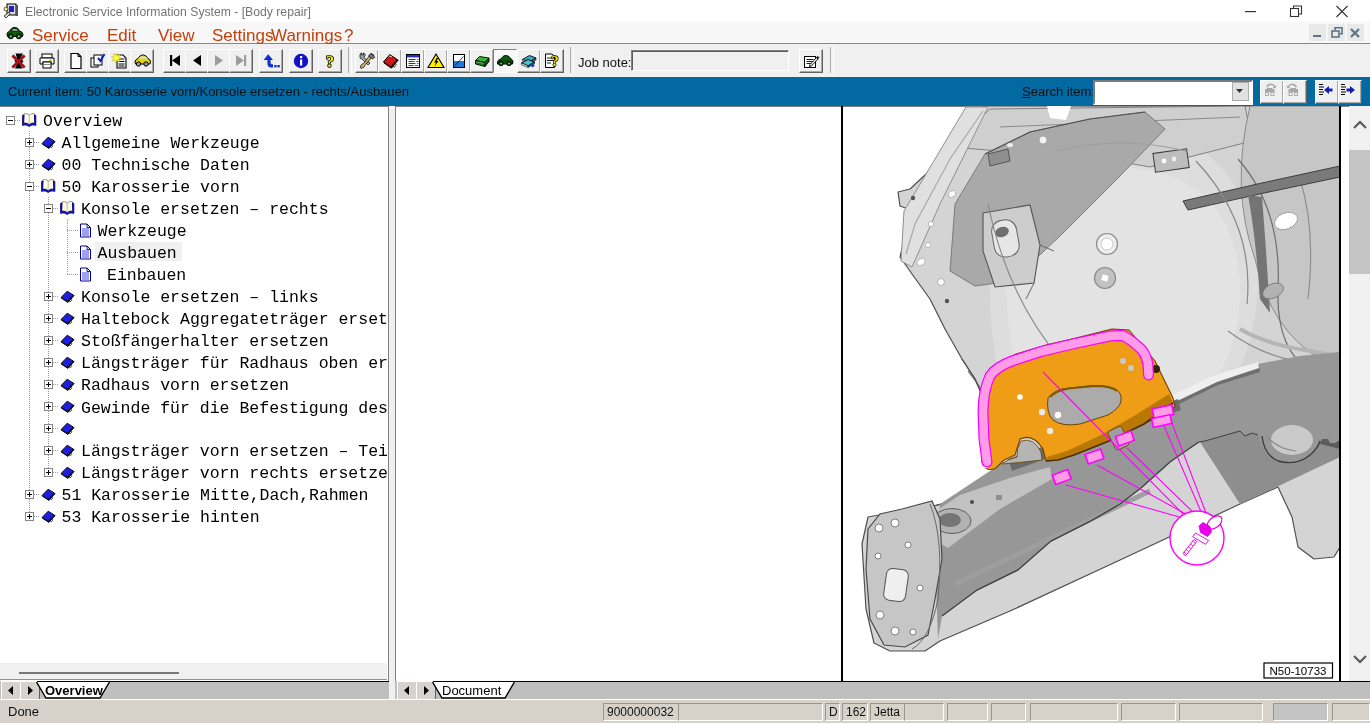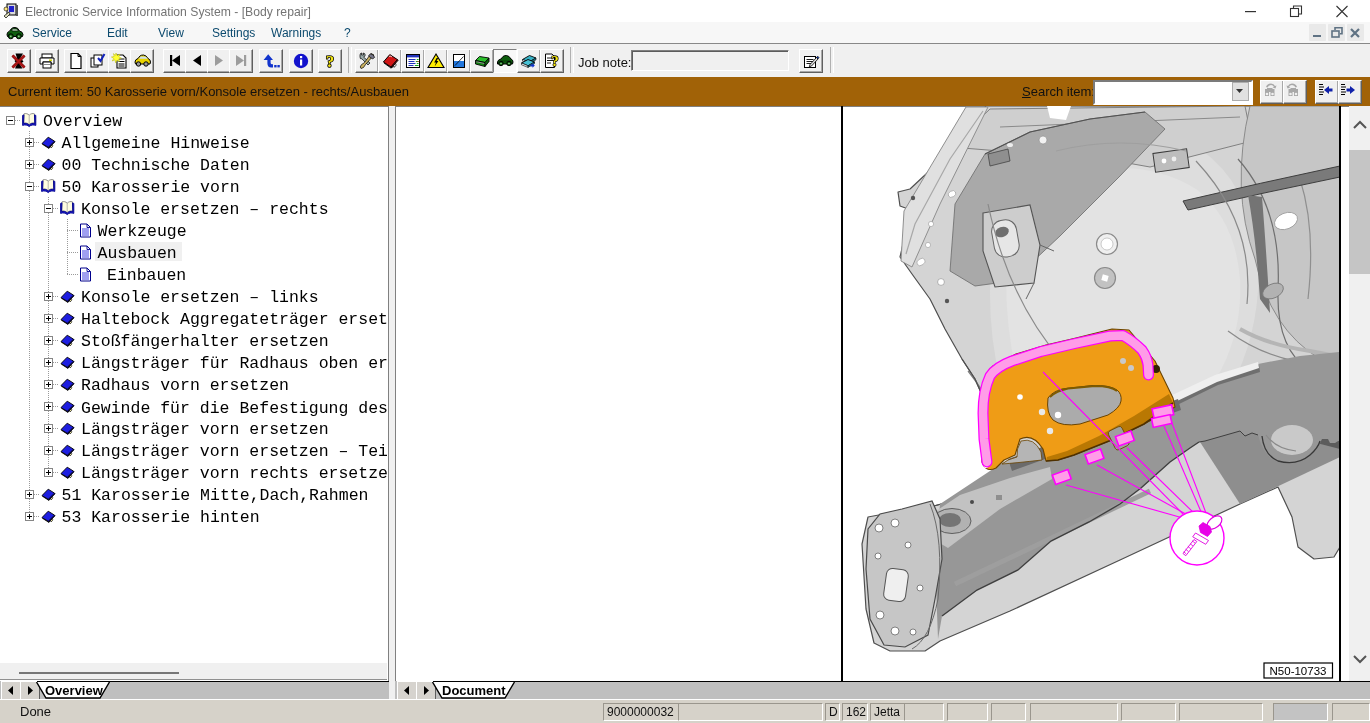--- a/index.html
+++ b/index.html
@@ -2,34 +2,34 @@
 <html><head><meta charset="utf-8"><style>
 html,body{margin:0;padding:0;width:1370px;height:723px;overflow:hidden;background:#fff;
  font-family:"Liberation Sans",sans-serif;-webkit-font-smoothing:antialiased;}
 .abs{position:absolute;}
 
 #titlebar{left:0;top:0;width:1370px;height:22px;background:#fff;}
 #title-text{left:25px;top:5px;font-size:12.2px;color:#747474;}
 .wbtn{top:3px;width:16px;height:16px;}
 
 #menubar{left:0;top:22px;width:1370px;height:21px;background:#f7f7f7;border-bottom:1px solid #888;}
-.menuitem{position:absolute;top:4px;font-size:12px;color:#0c4a6e;}
+.menuitem{position:absolute;top:4px;font-size:17px;color:#c2410c;}
 .mdibtn{position:absolute;top:2px;width:17px;height:17px;background:#e9e9e9;border-radius:1px;}
 
 #toolbar{left:0;top:44px;width:1370px;height:33px;background:#f0f0f0;border-bottom:1px solid #bcbcbc;}
 .tbtn{position:absolute;top:5px;width:22px;height:22px;background:#f0f0f0;
  border:1px solid;border-color:#fff #606060 #606060 #fff;box-shadow:inset -1px -1px 0 #a8a8a8;}
 .tbtn svg{position:absolute;left:2px;top:2px;}
 .tbtn.pressed{background:#f8f8f8;border-color:#808080 #fff #fff #808080;box-shadow:none;}
 .tsep{position:absolute;top:3px;width:2px;height:26px;border-left:1px solid #b0b0b0;border-right:1px solid #fff;}
 #jobnote-label{position:absolute;top:11px;font-size:13px;color:#111;}
 #jobnote-input{position:absolute;left:631px;top:6px;width:156px;height:19px;background:#f0f0f0;
  border:1px solid;border-color:#808080 #fff #fff #808080;box-shadow:inset 1px 1px 0 #5c5c5c;}
 
-#curbar{left:0;top:77px;width:1370px;height:29px;background:#a16207;}
+#curbar{left:0;top:77px;width:1370px;height:29px;background:#0369a1;}
 #curtext{left:8px;top:7px;font-size:13px;color:#111;}
 #searchlabel{left:1022px;top:7px;font-size:13px;color:#111;}
 #searchbox{left:1093px;top:3px;width:156px;height:21px;background:#fff;border:2px solid;border-color:#7b7b7b #fff #fff #7b7b7b;}
 #searcharrow{left:1232px;top:5px;width:15px;height:17px;background:#e1e1e1;border:1px solid #adadad;}
 .sbtn{position:absolute;top:3px;width:22px;height:22px;background:#f0f0f0;
  border:1px solid;border-color:#fff #606060 #606060 #fff;box-shadow:inset -1px -1px 0 #a8a8a8;}
 
 #leftpanel{left:0;top:106px;width:389px;height:575px;background:#fff;border-top:1px solid #808080;border-right:1px solid #808080;box-sizing:border-box;}
 #rightpanel{left:395px;top:106px;width:975px;height:575px;background:#fff;border-top:1px solid #808080;border-left:1px solid #808080;box-sizing:border-box;}
 
@@ -361,21 +361,21 @@
       <i></i>
       <b></b>
     </div>
 <div class="ticon" style="left:40px;top:28px"><svg width="17" height="15" viewBox="0 0 17 15">
         <path d="M2.6,9.4 L8.8,13.4 10.6,11.4 4.2,7.4 Z" fill="#fdf6b0" stroke="#000" stroke-width="0.8"></path>
         <path d="M3.6,9.6 l5.6,3.5 M4.2,8.9 l5.8,3.6 M4.8,8.2 l5.8,3.6" stroke="#000" stroke-width="0.55"></path>
         <path d="M10.6,11.4 l0.5,1.6 1.8,-2 -0.5,-1.5 Z" fill="#fdf6b0" stroke="#000" stroke-width="0.6"></path>
         <path d="M2,8.6 L8.4,12.4 14.6,6.2 8.2,2.2 Z" fill="#1e1ee0" stroke="#000" stroke-width="0.9"></path>
         <path d="M8.8,13.2 L15.2,6.8 14.6,6.2 8.4,12.4 Z" fill="#14149a" stroke="#000" stroke-width="0.7"></path>
       </svg></div>
-<div class="trow" style="left:61.5px;top:27px">Allgemeine Hinweise</div>
+<div class="trow" style="left:61.5px;top:27px">Allgemeine Werkzeuge</div>
 <div class="texp plus" style="left:24.5px;top:52.5px">
       <i></i>
       <b></b>
     </div>
 <div class="ticon" style="left:40px;top:50px"><svg width="17" height="15" viewBox="0 0 17 15">
         <path d="M2.6,9.4 L8.8,13.4 10.6,11.4 4.2,7.4 Z" fill="#fdf6b0" stroke="#000" stroke-width="0.8"></path>
         <path d="M3.6,9.6 l5.6,3.5 M4.2,8.9 l5.8,3.6 M4.8,8.2 l5.8,3.6" stroke="#000" stroke-width="0.55"></path>
         <path d="M10.6,11.4 l0.5,1.6 1.8,-2 -0.5,-1.5 Z" fill="#fdf6b0" stroke="#000" stroke-width="0.6"></path>
         <path d="M2,8.6 L8.4,12.4 14.6,6.2 8.2,2.2 Z" fill="#1e1ee0" stroke="#000" stroke-width="0.9"></path>
         <path d="M8.8,13.2 L15.2,6.8 14.6,6.2 8.4,12.4 Z" fill="#14149a" stroke="#000" stroke-width="0.7"></path>
@@ -493,21 +493,20 @@
       <i></i>
       <b></b>
     </div>
 <div class="ticon" style="left:59px;top:314px"><svg width="17" height="15" viewBox="0 0 17 15">
         <path d="M2.6,9.4 L8.8,13.4 10.6,11.4 4.2,7.4 Z" fill="#fdf6b0" stroke="#000" stroke-width="0.8"></path>
         <path d="M3.6,9.6 l5.6,3.5 M4.2,8.9 l5.8,3.6 M4.8,8.2 l5.8,3.6" stroke="#000" stroke-width="0.55"></path>
         <path d="M10.6,11.4 l0.5,1.6 1.8,-2 -0.5,-1.5 Z" fill="#fdf6b0" stroke="#000" stroke-width="0.6"></path>
         <path d="M2,8.6 L8.4,12.4 14.6,6.2 8.2,2.2 Z" fill="#1e1ee0" stroke="#000" stroke-width="0.9"></path>
         <path d="M8.8,13.2 L15.2,6.8 14.6,6.2 8.4,12.4 Z" fill="#14149a" stroke="#000" stroke-width="0.7"></path>
       </svg></div>
-<div class="trow" style="left:81px;top:313px">Längsträger vorn ersetzen</div>
 <div class="texp plus" style="left:43.5px;top:338.5px">
       <i></i>
       <b></b>
     </div>
 <div class="ticon" style="left:59px;top:336px"><svg width="17" height="15" viewBox="0 0 17 15">
         <path d="M2.6,9.4 L8.8,13.4 10.6,11.4 4.2,7.4 Z" fill="#fdf6b0" stroke="#000" stroke-width="0.8"></path>
         <path d="M3.6,9.6 l5.6,3.5 M4.2,8.9 l5.8,3.6 M4.8,8.2 l5.8,3.6" stroke="#000" stroke-width="0.55"></path>
         <path d="M10.6,11.4 l0.5,1.6 1.8,-2 -0.5,-1.5 Z" fill="#fdf6b0" stroke="#000" stroke-width="0.6"></path>
         <path d="M2,8.6 L8.4,12.4 14.6,6.2 8.2,2.2 Z" fill="#1e1ee0" stroke="#000" stroke-width="0.9"></path>
         <path d="M8.8,13.2 L15.2,6.8 14.6,6.2 8.4,12.4 Z" fill="#14149a" stroke="#000" stroke-width="0.7"></path>
@@ -725,25 +724,25 @@
  <div class="tabscroll" style="left:21px">
       <svg width="12" height="11">
         <path d="M4,1 L9,5.5 L4,10z" fill="#000"></path>
       </svg>
     </div>
  <div class="tabline" style="left:38px;width:937px"></div>
  <svg class="abs" style="left:37px;top:1px" width="84" height="17" viewBox="0 0 84 17">
       <polygon points="0.5,0 82.5,0 73,16 10,16" fill="#fff"></polygon>
       <path d="M0.5,0 L10,16 H73 L82.5,0" fill="none" stroke="#000" stroke-width="1.4"></path>
     </svg>
- <div class="abs" style="left:47px;top:2px;font-size:13px;font-weight:bold;color:#000;">Document</div>
+ <div class="abs" style="left:47px;top:2px;font-size:13px;font-weight:normal;color:#000;">Document</div>
 </div>
 
 <div id="statusbar" class="abs">
- <div class="abs" style="left:20px;top:4px">Done</div>
+ <div class="abs" style="left:8px;top:4px">Done</div>
  <div class="spanel" style="left:603px;width:88px">9000000032</div>
  <div class="spanel" style="left:678px;width:145px"></div>
  <div class="spanel" style="left:825px;width:15px">D</div>
  <div class="spanel" style="left:842px;width:26px">162</div>
  <div class="spanel" style="left:870px;width:49px">Jetta</div>
  <div class="spanel" style="left:904px;width:40px"></div>
  <div class="spanel" style="left:947px;width:41px"></div>
  <div class="spanel" style="left:991px;width:35px"></div>
  <div class="spanel" style="left:1030px;width:88px"></div>
  <div class="spanel" style="left:1121px;width:55px"></div>

